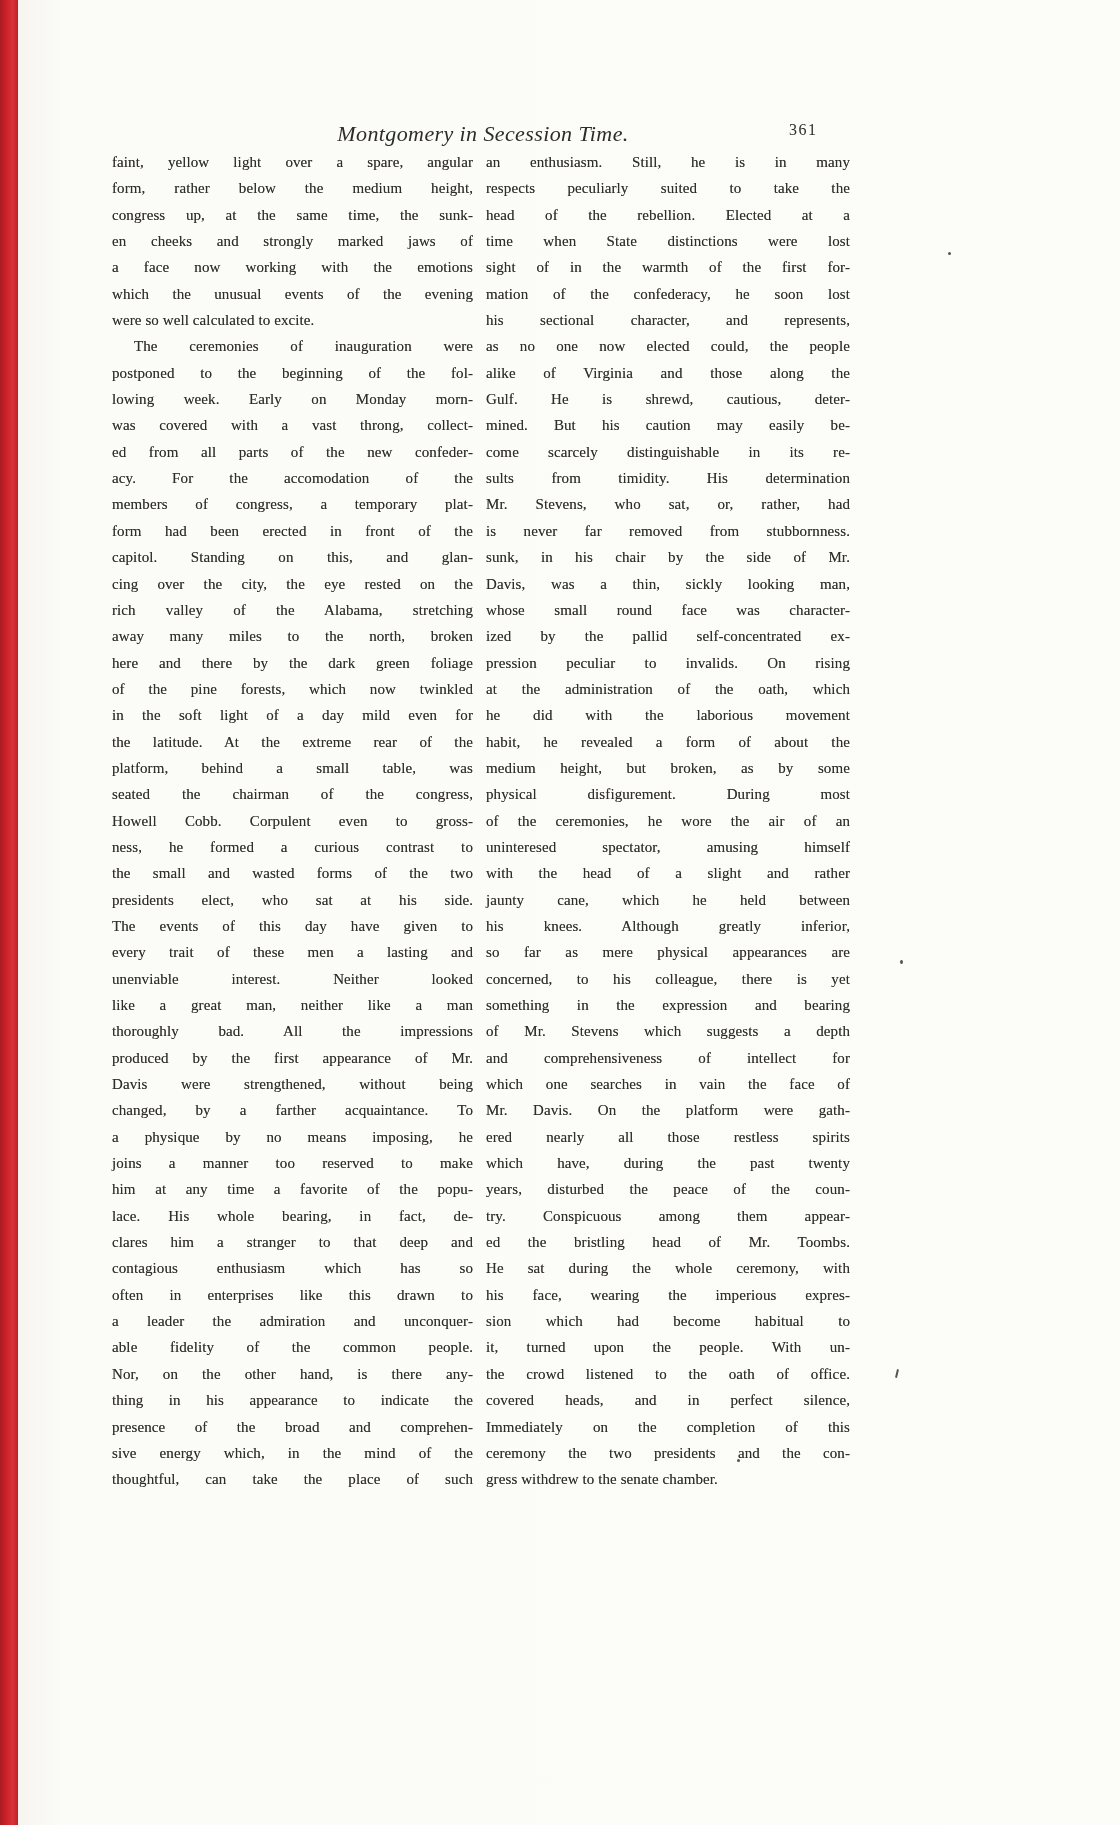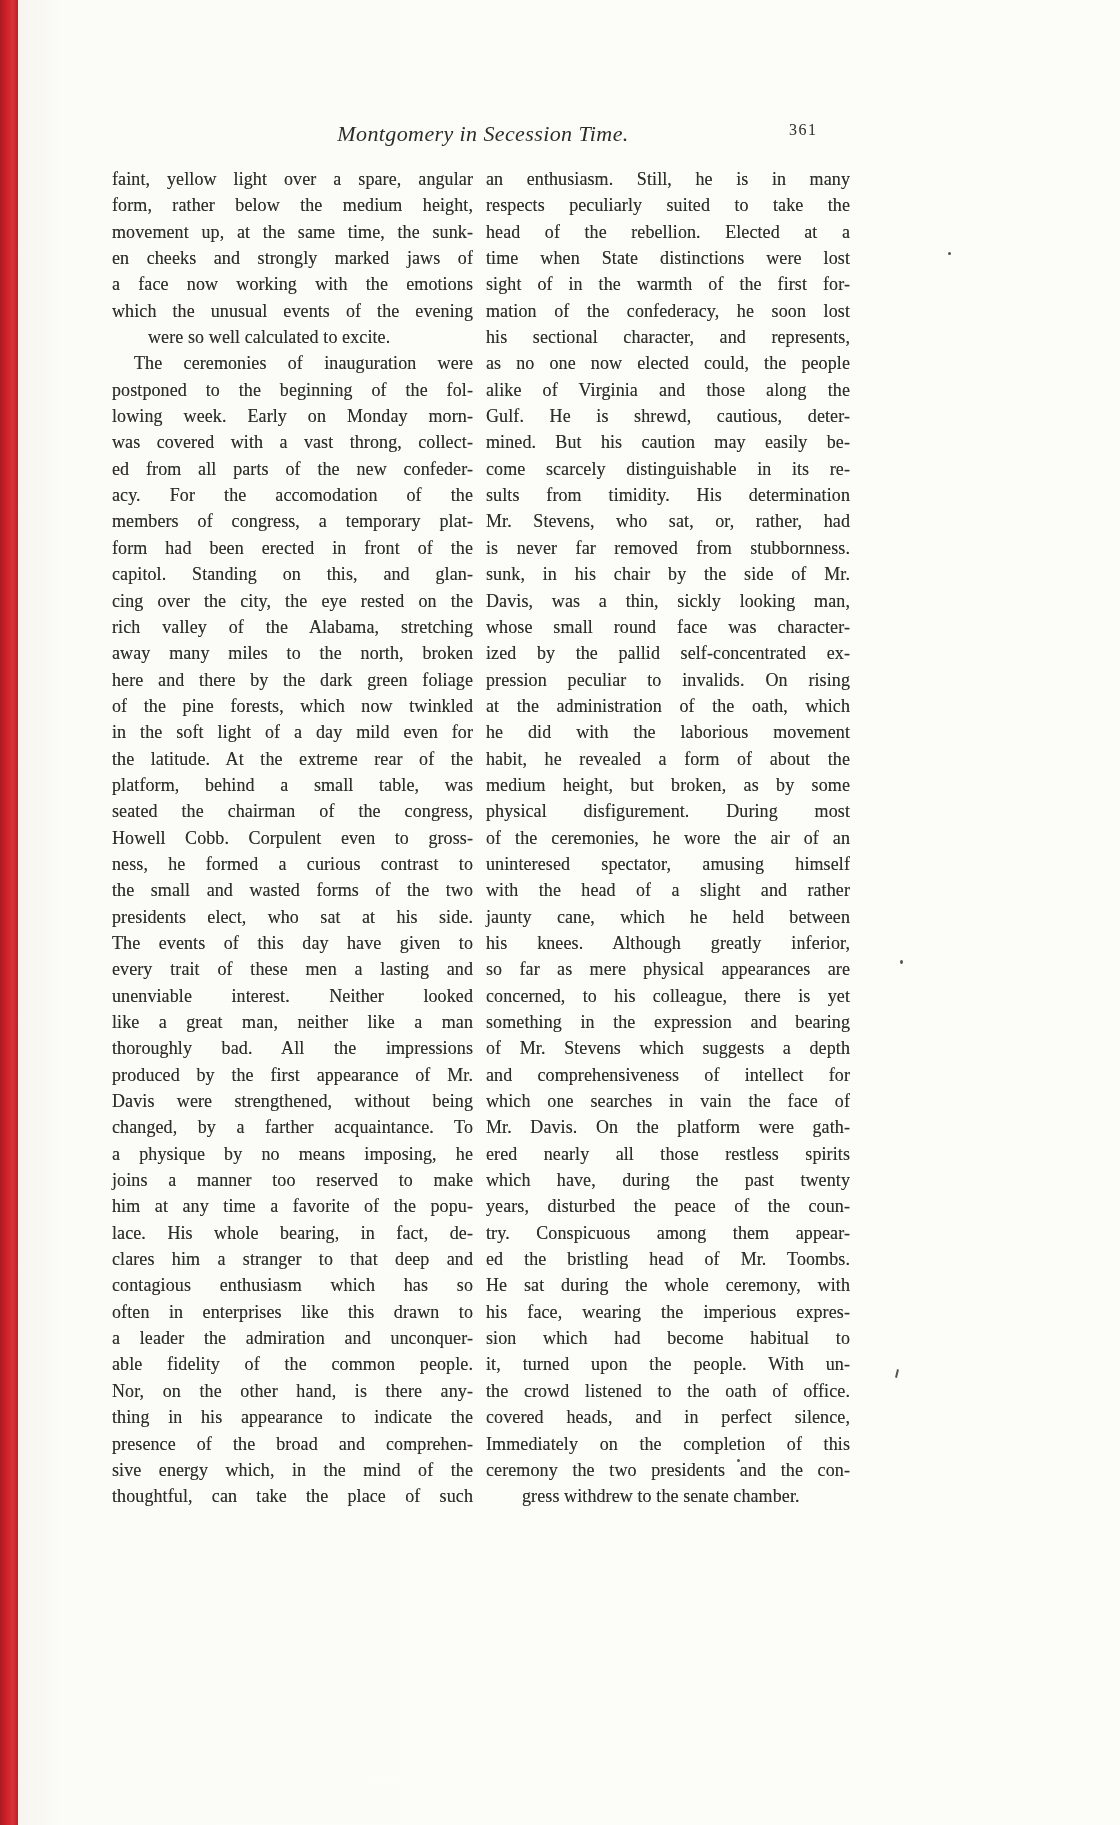--- a/index.html
+++ b/index.html
@@ -27,31 +27,31 @@
     color: #2e2c28;
     letter-spacing: 0.4px;
   }
   .page-number {
     position: absolute; top: 121px; left: 789px;
     font-size: 16px;
     color: #2e2c28;
     letter-spacing: 1.5px;
   }
   .column {
-    position: absolute; top: 166px;
-    font-size: 18px;
+    position: absolute; top: 149px;
+    font-size: 15px;
     line-height: 26.35px;
     color: #302e29;
     text-shadow: 0 0 0.4px rgba(45,43,38,0.55);
     letter-spacing: 0.1px;
   }
   .col-left  { left: 112px; width: 361px; }
   .col-right { left: 486px; width: 364px; }
   .line { text-align: justify; text-align-last: justify; }
-  .line.end { text-align-last: left; margin-left: 36px; }
+  .line.end { text-align-last: left; }
   .line.indent { text-indent: 22px; }
   .speck {
     position: absolute;
     background: #55534d;
     border-radius: 50%;
   }
   .speck.mark {
     border-radius: 1px;
     transform: rotate(14deg);
   }
@@ -63,21 +63,21 @@
 
   <div class="red-bar"></div>
 
   <div class="header-title">Montgomery in Secession Time.</div>
 
   <div class="page-number">361</div>
 
   <div class="column col-left">
       <div class="line">faint, yellow light over a spare, angular</div>
       <div class="line">form, rather below the medium height,</div>
-      <div class="line">movement up, at the same time, the sunk-</div>
+      <div class="line">congress up, at the same time, the sunk-</div>
       <div class="line">en cheeks and strongly marked jaws of</div>
       <div class="line">a face now working with the emotions</div>
       <div class="line">which the unusual events of the evening</div>
       <div class="line end">were so well calculated to excite.</div>
       <div class="line indent">The ceremonies of inauguration were</div>
       <div class="line">postponed to the beginning of the fol-</div>
       <div class="line">lowing week. Early on Monday morn-</div>
       <div class="line">was covered with a vast throng, collect-</div>
       <div class="line">ed from all parts of the new confeder-</div>
       <div class="line">acy. For the accomodation of the</div>

